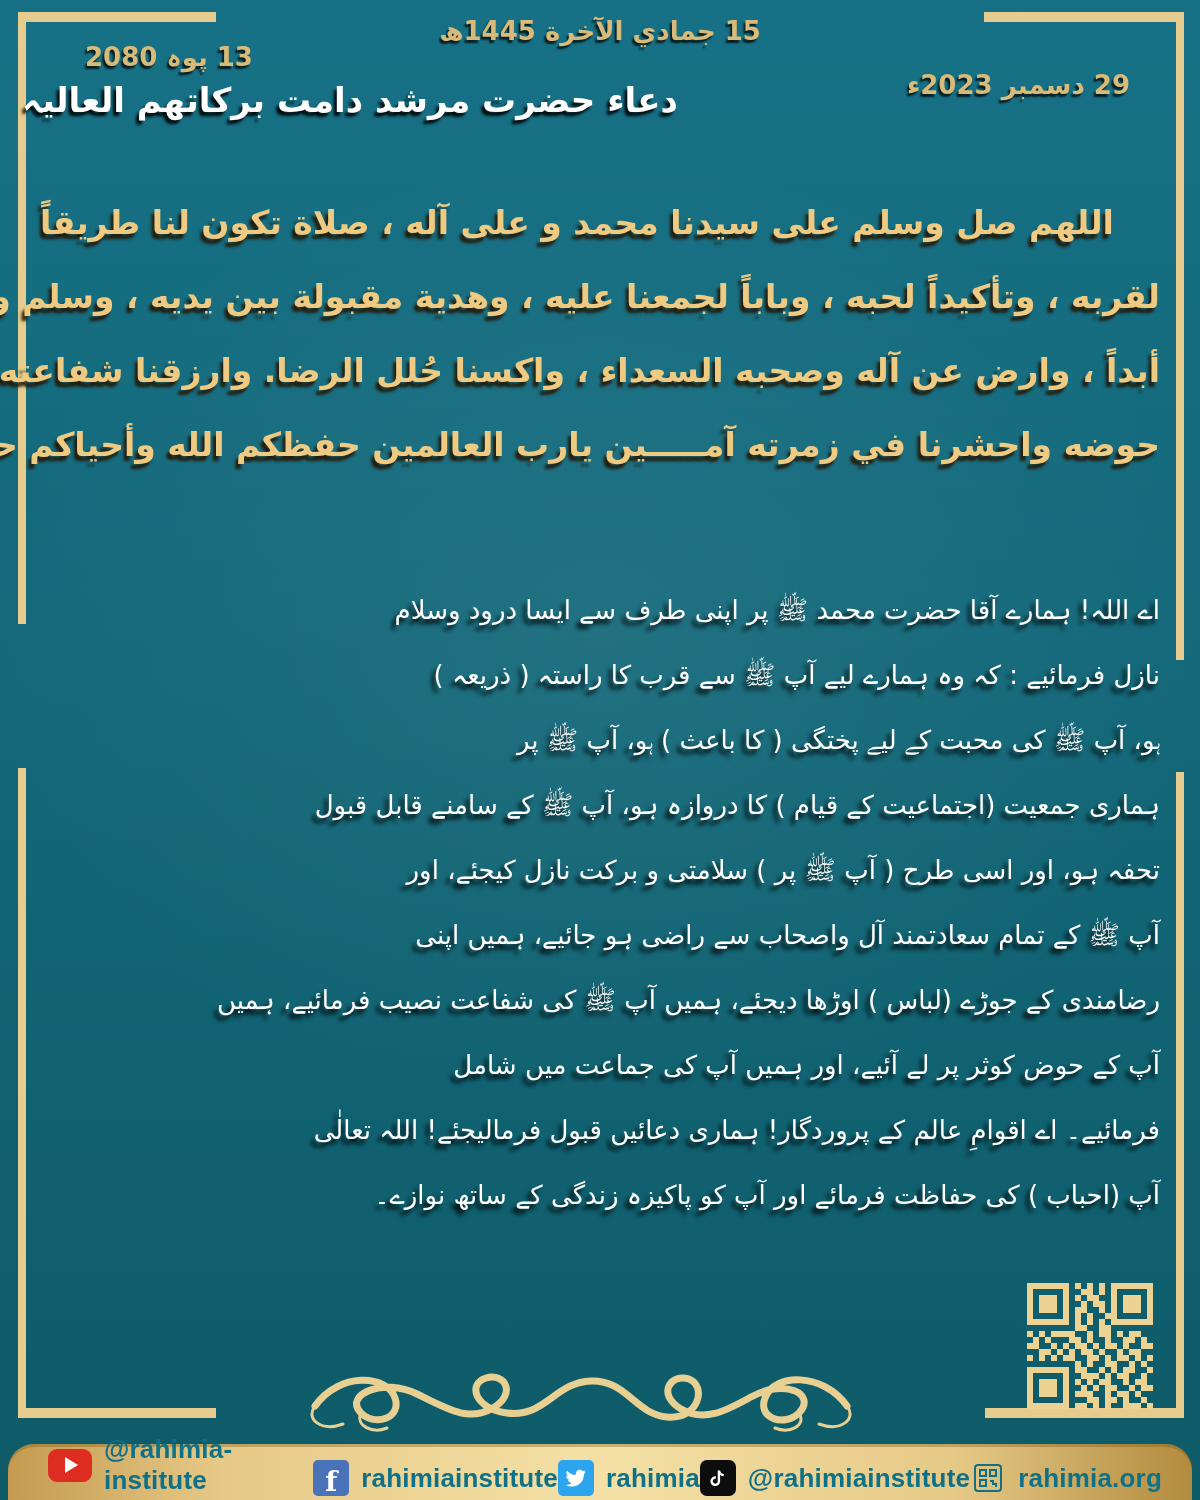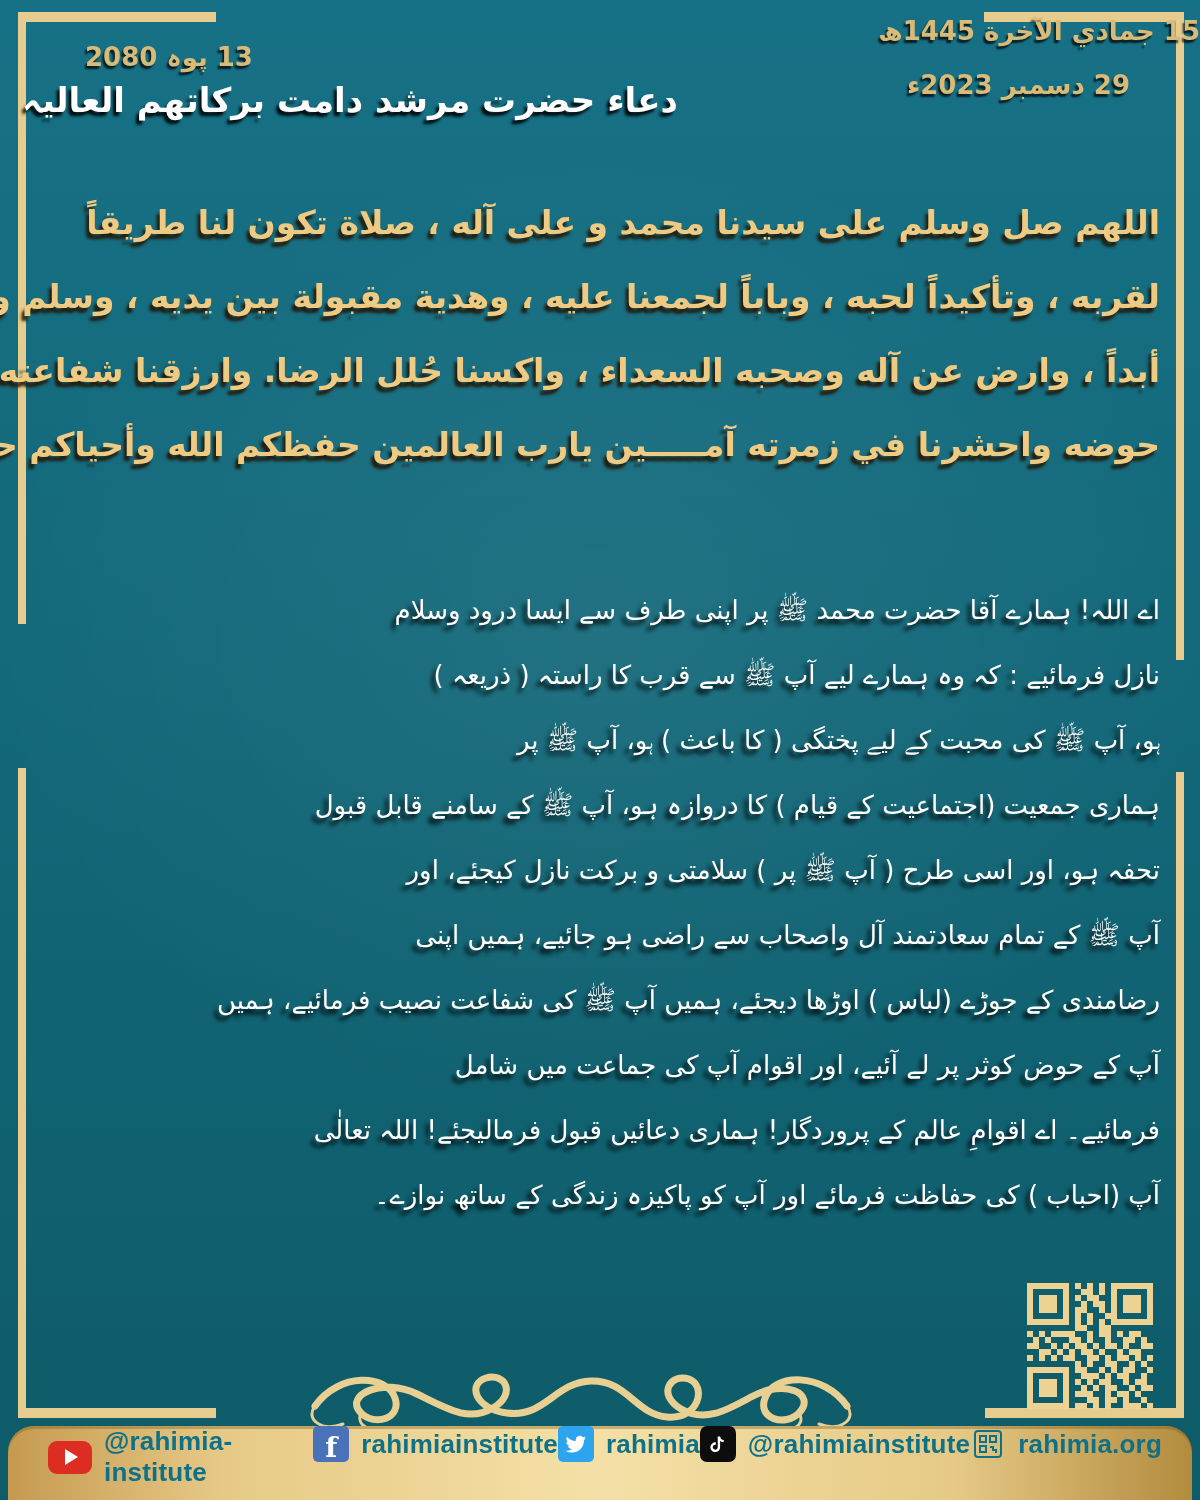--- a/index.html
+++ b/index.html
@@ -6,39 +6,39 @@
   .poster{
     position:relative;width:1200px;height:1500px;overflow:hidden;
     background:
       radial-gradient(ellipse 900px 700px at 50% 42%, rgba(255,255,255,0.06), rgba(0,0,0,0) 70%),
       linear-gradient(180deg,#177186 0%, #136879 45%, #10606f 80%, #0e5a68 100%);
     font-family:"DejaVu Sans", sans-serif;
   }
   .gold-bar{position:absolute;background:#e6cd8f;}
   .date{position:absolute;color:#d8ba79;font-size:26px;font-weight:bold;
         text-shadow:-2px 3px 2px rgba(0,0,0,0.75);white-space:nowrap;text-align:right;}
-  .hijri{top:16px;left:0;right:0;}
+  .hijri{top:16px;left:0;right:0;text-align:center;}
   .greg{top:42px;right:70px;margin-top:28px;}
   .bikrami{top:42px;left:85px;}
   .title{position:absolute;top:80px;left:0;right:0;text-align:left;
          color:#ffffff;font-size:34px;font-weight:bold;
          text-shadow:-3px 4px 3px rgba(0,0,0,0.9);margin-left:22px;}
-  .arabic-block{position:absolute;top:186px;left:40px;right:40px;text-align:right;}
+  .arabic-block{position:absolute;top:186px;left:40px;right:40px;text-align:left;}
   .arabic-line{color:#efca83;font-size:33px;font-weight:bold;line-height:74px;
                white-space:nowrap;text-shadow:-3px 5px 3px rgba(35,22,4,0.9);}
   .urdu-block{position:absolute;top:578px;left:40px;right:40px;text-align:right;}
   .urdu-line{color:#ffffff;font-size:26px;line-height:65px;white-space:nowrap;
              text-shadow:-4px 5px 4px rgba(0,0,0,0.95);}
   .footer-bar{
-    position:absolute;left:8px;right:8px;bottom:0;height:74px;
+    position:absolute;left:8px;right:8px;bottom:0;height:56px;
     border-radius:26px 26px 0 0;
     background:linear-gradient(90deg,#c59a50 0%,#e6c986 18%,#f4e0a6 50%,#e6c986 80%,#b28b3e 100%);
     box-shadow:inset 0 3px 0 rgba(120,85,20,0.35);
-    display:flex;align-items:flex-start;justify-content:space-between;
-    padding:0 30px 18px 40px;box-sizing:border-box;
+    display:flex;align-items:flex-end;justify-content:space-between;
+    padding:0 30px 4px 40px;box-sizing:border-box;
   }
   .social{display:flex;align-items:center;gap:12px;}
   .handle{color:#0e7188;font-size:26px;font-weight:bold;
           font-family:"Liberation Sans", sans-serif;letter-spacing:0.2px;}
   .icon-box{width:36px;height:36px;border-radius:6px;display:flex;
             align-items:center;justify-content:center;flex:0 0 auto;}
   .yt{background:#dd2c22;width:44px;height:33px;border-radius:9px;}
   .yt .tri{width:0;height:0;border-left:13px solid #ffffff;
            border-top:8px solid transparent;border-bottom:8px solid transparent;margin-left:3px;}
   .fb{background:#4a72b8;border-radius:5px;}
@@ -83,21 +83,21 @@
 
   <div class="urdu-block" dir="rtl">
 
   <div class="urdu-line">اے اللہ! ہمارے آقا حضرت محمد ﷺ پر اپنی طرف سے ایسا درود وسلام</div>
       <div class="urdu-line">نازل فرمائیے : کہ وہ ہمارے لیے آپ ﷺ سے قرب کا راستہ ( ذریعہ )</div>
       <div class="urdu-line">ہو، آپ ﷺ کی محبت کے لیے پختگی ( کا باعث ) ہو، آپ ﷺ پر</div>
       <div class="urdu-line">ہماری جمعیت (اجتماعیت کے قیام ) کا دروازہ ہو، آپ ﷺ کے سامنے قابل قبول</div>
       <div class="urdu-line">تحفہ ہو، اور اسی طرح ( آپ ﷺ پر ) سلامتی و برکت نازل کیجئے، اور</div>
       <div class="urdu-line">آپ ﷺ کے تمام سعادتمند آل واصحاب سے راضی ہو جائیے، ہمیں اپنی</div>
       <div class="urdu-line">رضامندی کے جوڑے (لباس ) اوڑھا دیجئے، ہمیں آپ ﷺ کی شفاعت نصیب فرمائیے، ہمیں</div>
-      <div class="urdu-line">آپ کے حوض کوثر پر لے آئیے، اور اقوام آپ کی جماعت میں شامل</div>
+      <div class="urdu-line">آپ کے حوض کوثر پر لے آئیے، اور ہمیں آپ کی جماعت میں شامل</div>
       <div class="urdu-line">فرمائیے۔ اے اقوامِ عالم کے پروردگار! ہماری دعائیں قبول فرمالیجئے! اللہ تعالٰی</div>
       <div class="urdu-line">آپ (احباب ) کی حفاظت فرمائے اور آپ کو پاکیزہ زندگی کے ساتھ نوازے۔</div>
     </div>
 
 
   <svg class="flourish" width="620" height="74" viewBox="0 0 620 74">
     <g fill="none" stroke="#e8cf92" stroke-linecap="round">
       <path stroke-width="7" d="M20,42 C44,8 92,10 100,34 C107,54 80,63 66,49 C48,31 88,13 122,30 C154,46 174,58 198,44 C222,30 210,8 191,14 C172,20 180,45 212,49 C250,54 260,18 296,17 C332,16 340,50 372,53 C404,56 412,22 394,15 C376,9 361,30 386,45 C410,59 432,46 456,33 C490,14 522,30 504,49 C490,63 462,55 470,34 C479,9 528,8 552,42"></path>
       <path stroke-width="3" d="M20,42 C10,55 26,68 48,60 M552,42 C562,55 546,68 524,60"></path>
       <path stroke-width="3" d="M66,49 C60,62 78,70 92,64 M504,49 C512,62 494,70 480,64"></path>

